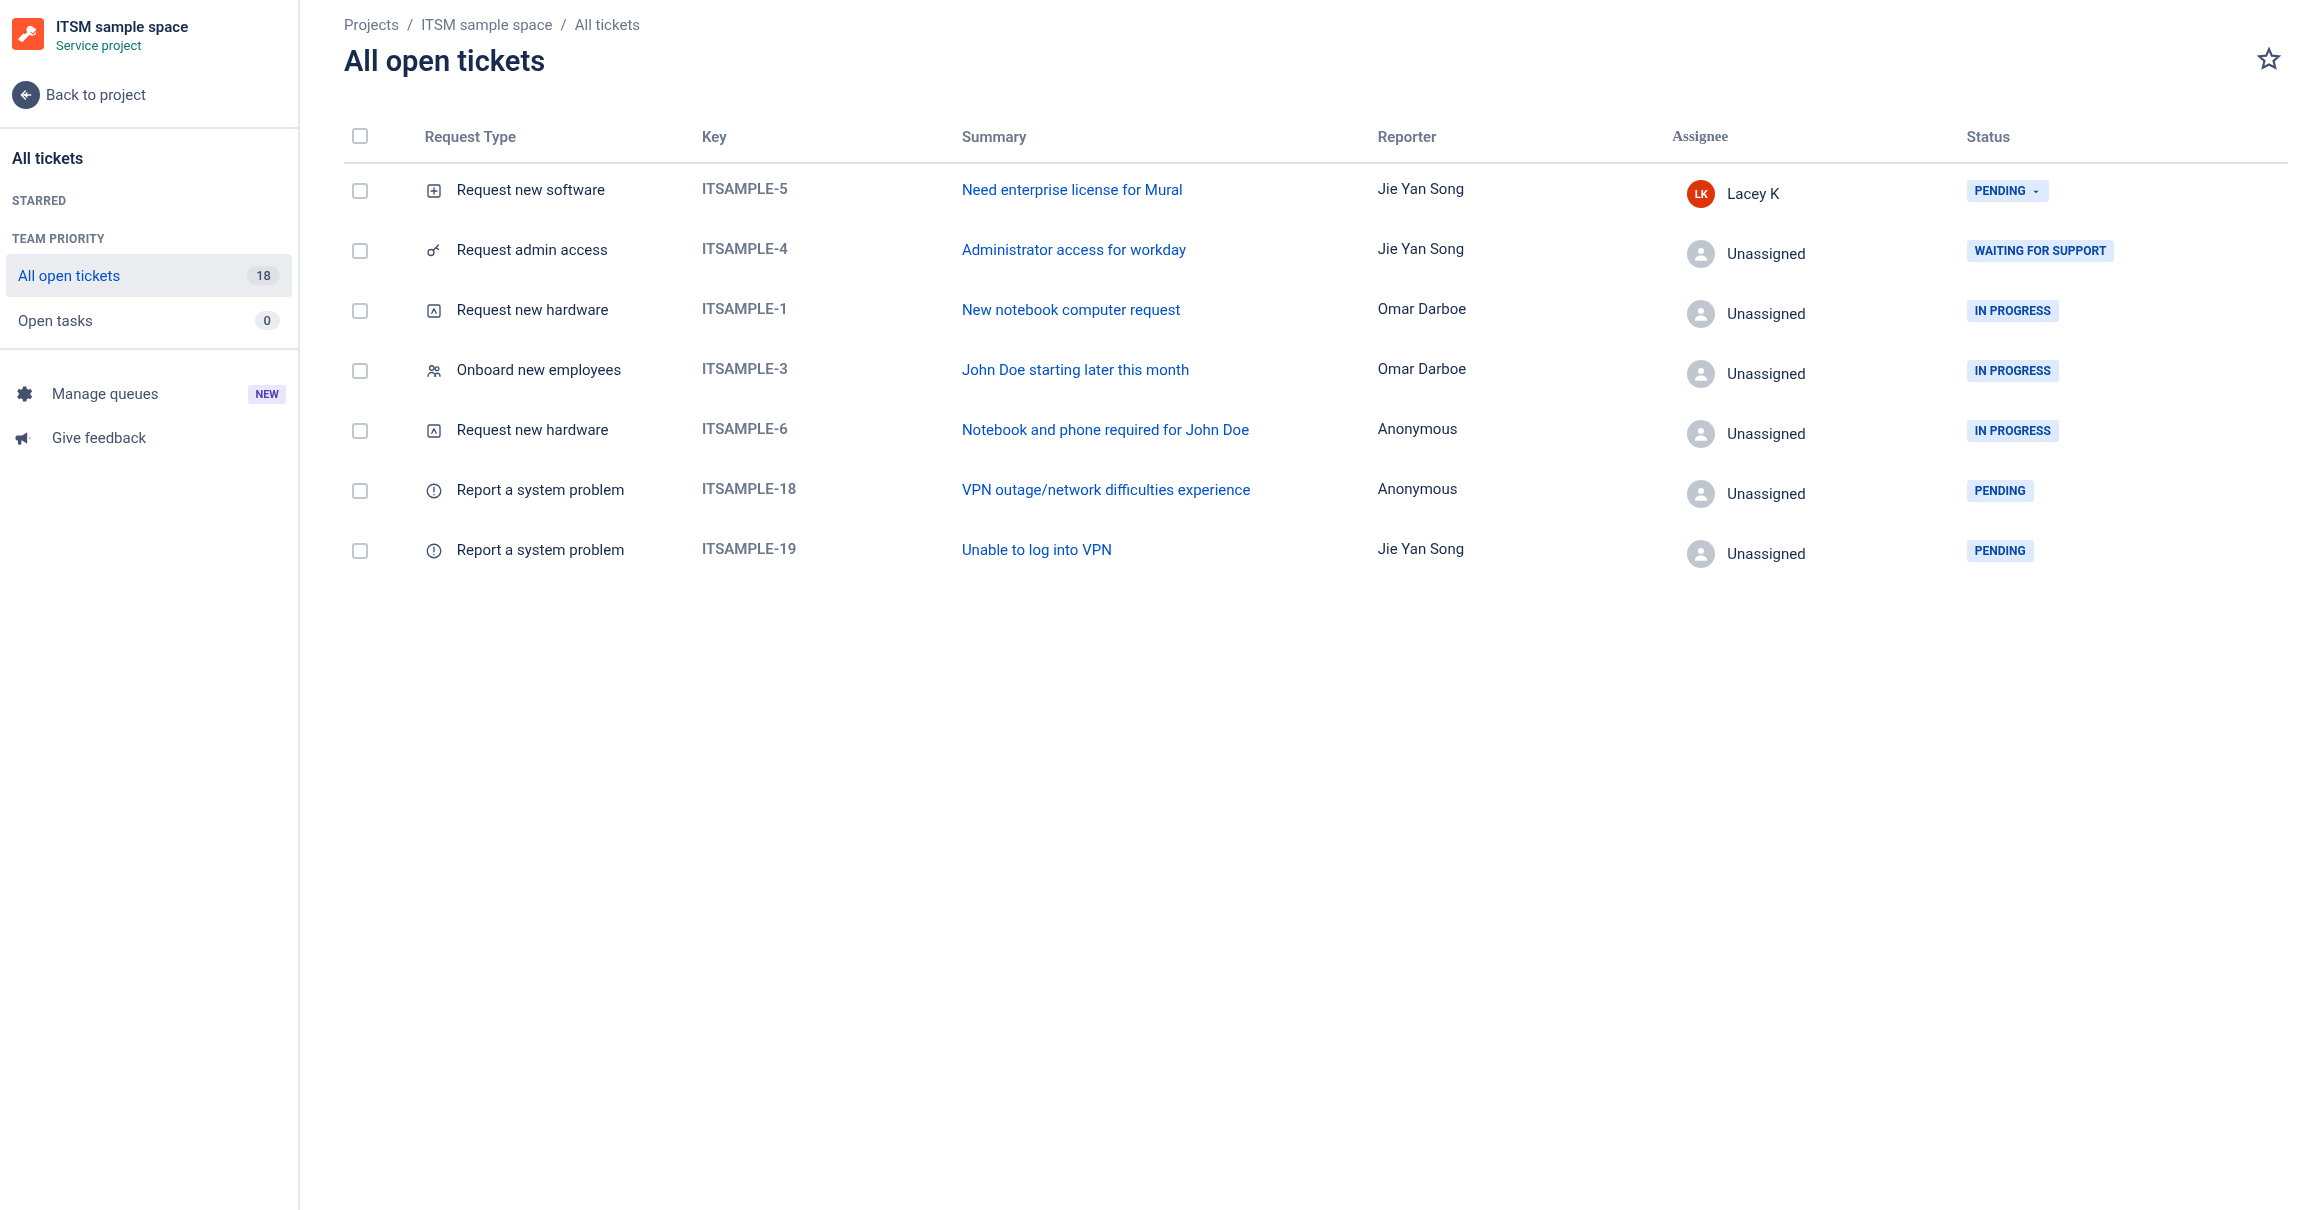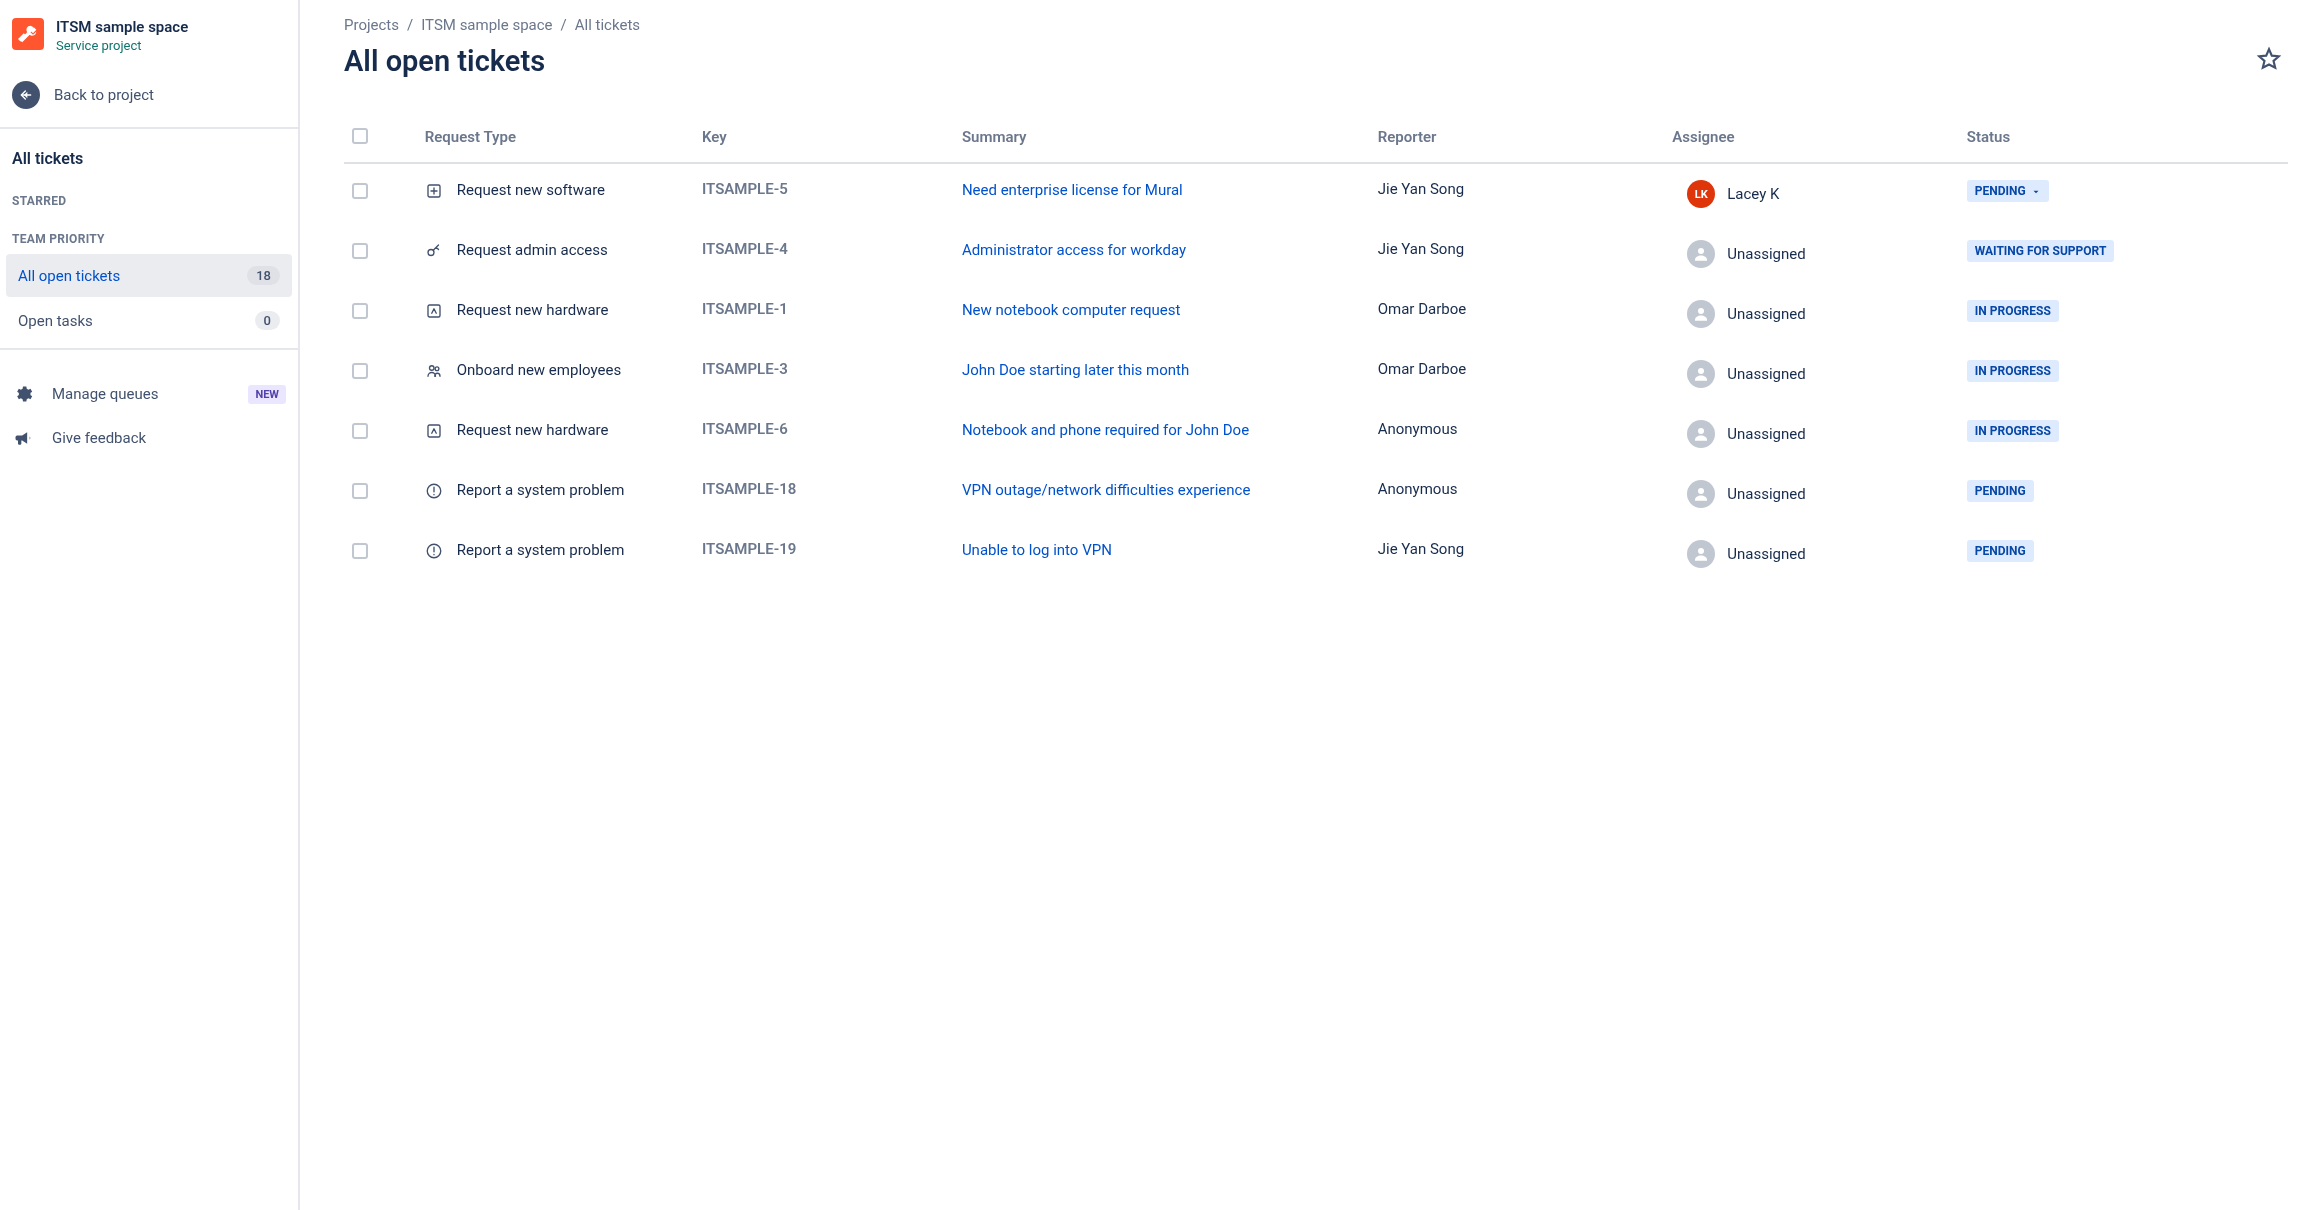--- a/index.html
+++ b/index.html
@@ -31,21 +31,21 @@
       background: #FF5630;
       border-radius: 4px;
       display: flex; align-items: center; justify-content: center;
       flex-shrink: 0;
     }
     .project-icon svg { width: 20px; height: 20px; fill: #fff; }
     .project-title { font-size: 15px; font-weight: 600; color: #172B4D; }
     .project-subtitle { font-size: 13px; color: #0f766e; margin-top: 2px; }
 
     .back-row {
-      display: flex; align-items: center; gap: 14px;
+      display: flex; align-items: center; gap: 6px;
       padding: 14px 12px; cursor: pointer;
     }
     .back-icon-wrap {
       width: 28px; height: 28px; border-radius: 50%;
       background: #42526E; display: flex; align-items: center; justify-content: center;
     }
     .back-icon-wrap svg { width: 16px; height: 16px; fill: #fff; }
     .back-label { font-size: 15px; color: #42526E; font-weight: 400; }
 
     .divider { height: 2px; background: #e5e7ec; margin: 4px 0 12px 0; }
@@ -108,21 +108,21 @@
       padding: 10px 8px 14px 8px; border-bottom: 2px solid #dfe1e6;
     }
     .ticket-table td {
       padding: 16px 8px; vertical-align: top; font-size: 15px;
     }
     .col-checkbox { width: 42px; }
     .col-requesttype { width: 160px; }
     .col-key { width: 150px; }
     .col-summary { width: 240px; }
     .col-reporter { width: 170px; }
-    .col-assignee { width: 170px; }
+    .col-assignee { width: 170px; font-family: Liberation Serif, serif; }
     .col-status { width: 190px; }
 
     input[type="checkbox"].row-cb {
       width: 16px; height: 16px; border: 2px solid #c1c7d0; border-radius: 3px;
       appearance: none; cursor: pointer; margin-top: 3px;
     }
 
     .rt-cell { display: flex; align-items: flex-start; gap: 14px; }
     .rt-icon { width: 18px; height: 18px; flex-shrink: 0; margin-top: 2px; }
     .rt-icon svg { width: 18px; height: 18px; fill: none; stroke: #42526E; stroke-width: 1.8; }

